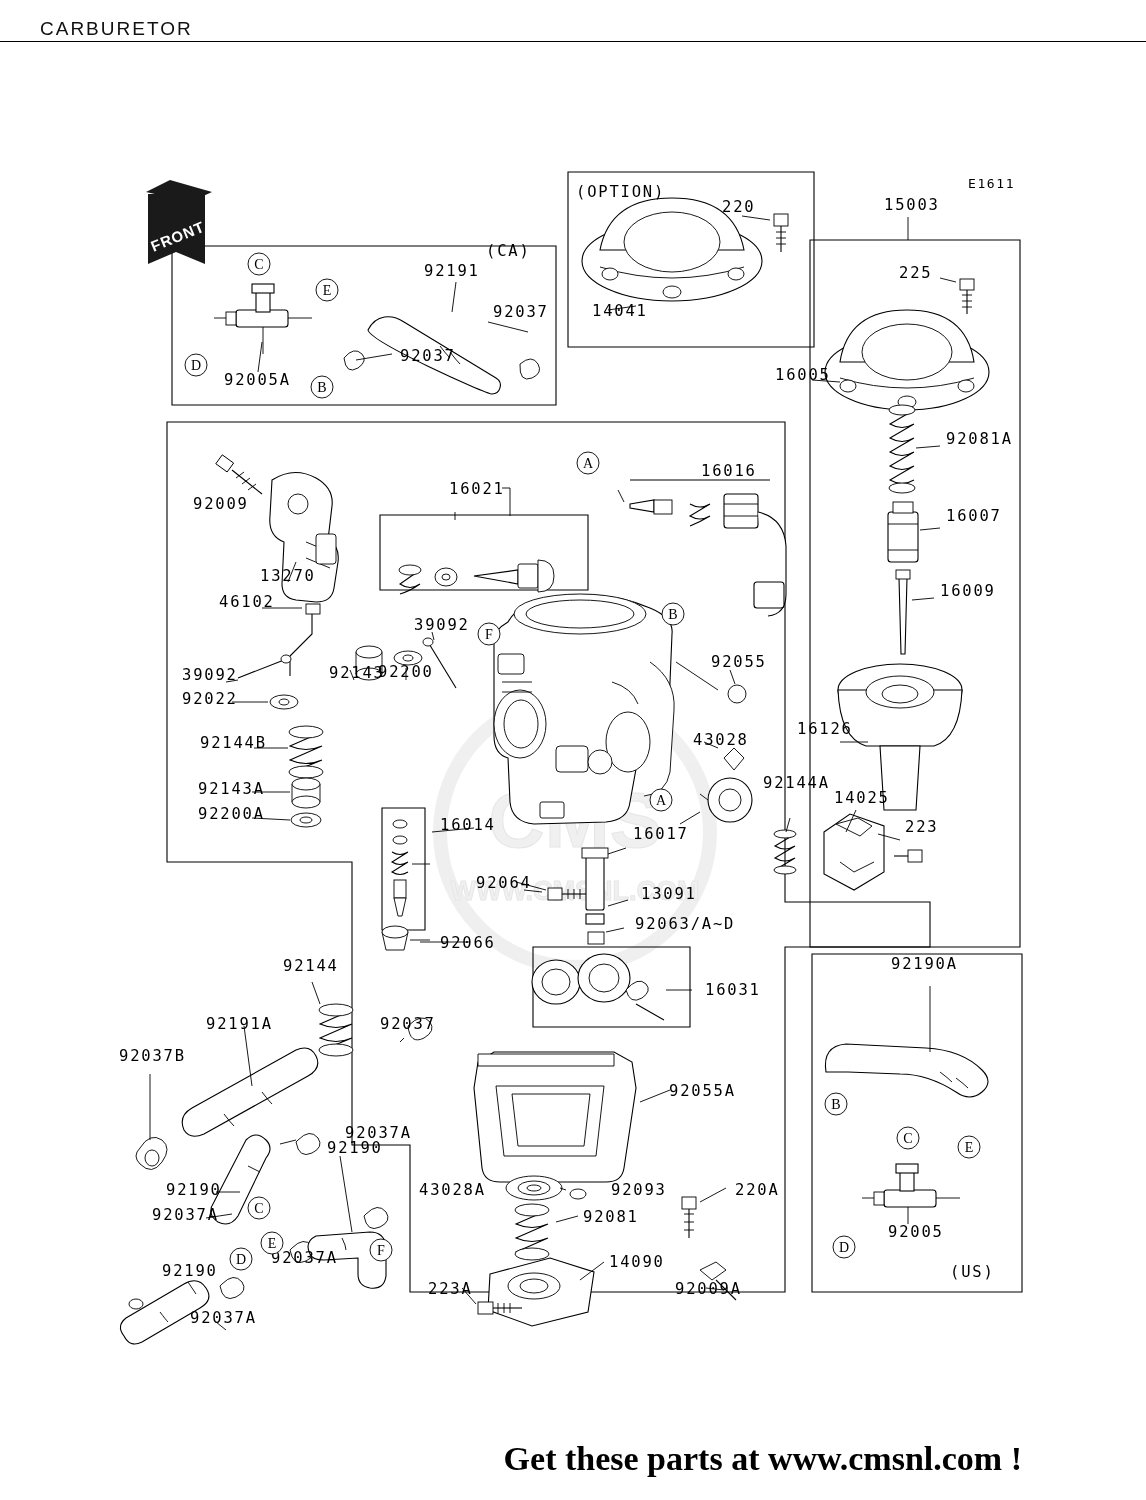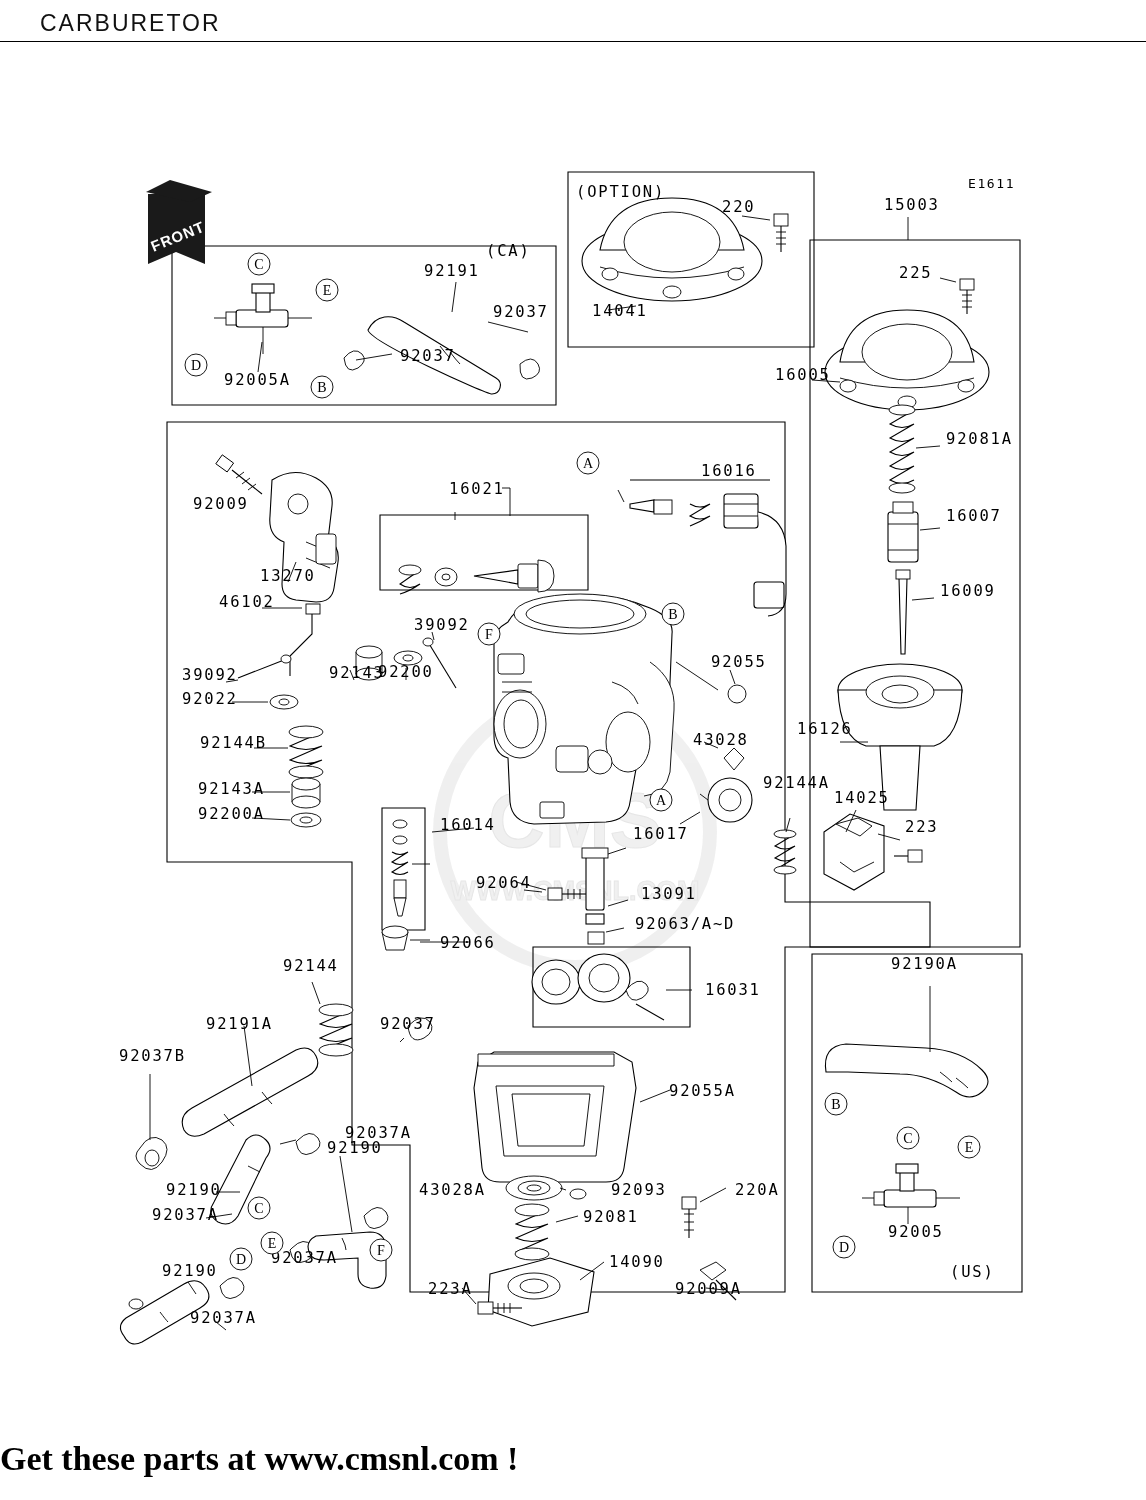--- a/index.html
+++ b/index.html
@@ -6,31 +6,31 @@
   body{
     width:1146px;height:1500px;
     background:#ffffff;
     font-family:"Liberation Sans", sans-serif;
     color:#000;
     position:relative;
     overflow:hidden;
   }
   #page-title{
     position:absolute;
-    left:40px; top:10px;
-    font-size:23px;
+    left:40px; top:18px;
+    font-size:19px;
     letter-spacing:2px;
     color:#111;
     text-align:right;
   }
   .rule{
     position:absolute;left:0;top:41px;width:1146px;height:1px;background:#000;
   }
   #footer{
-    position:absolute;left:0;top:1440px;width:1022px;text-align:left;
+    position:absolute;left:0;top:1440px;width:1022px;text-align:right;
     font-family:"Liberation Serif", serif;
     font-weight:bold;font-size:34px;letter-spacing:0px;color:#000;
   }
   #diagram{
     position:absolute;left:0;top:42px;width:1146px;height:1390px;
   }
   svg{display:block;}
   .lbl{
     font-family:"DejaVu Sans Mono","Liberation Mono",monospace;
     font-size:15.5px;

